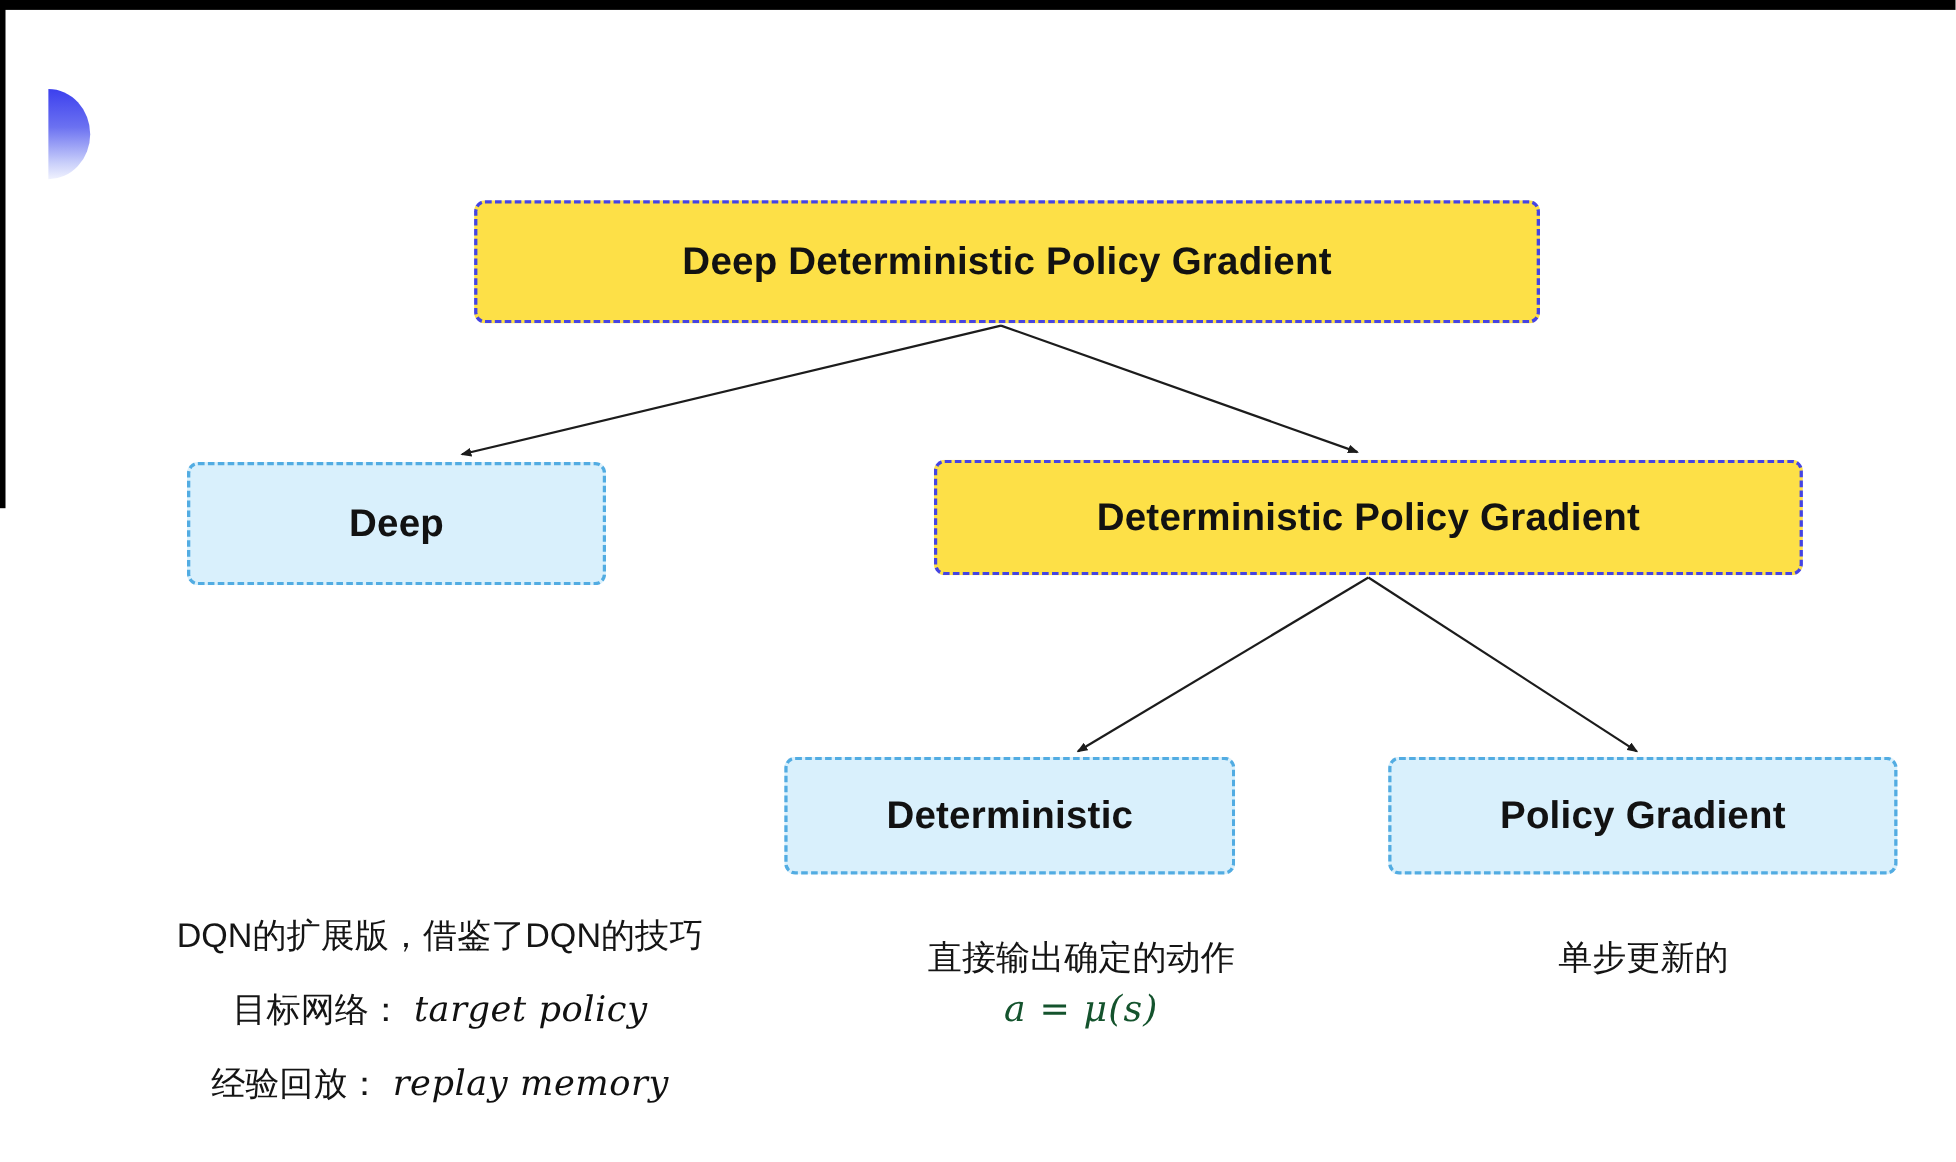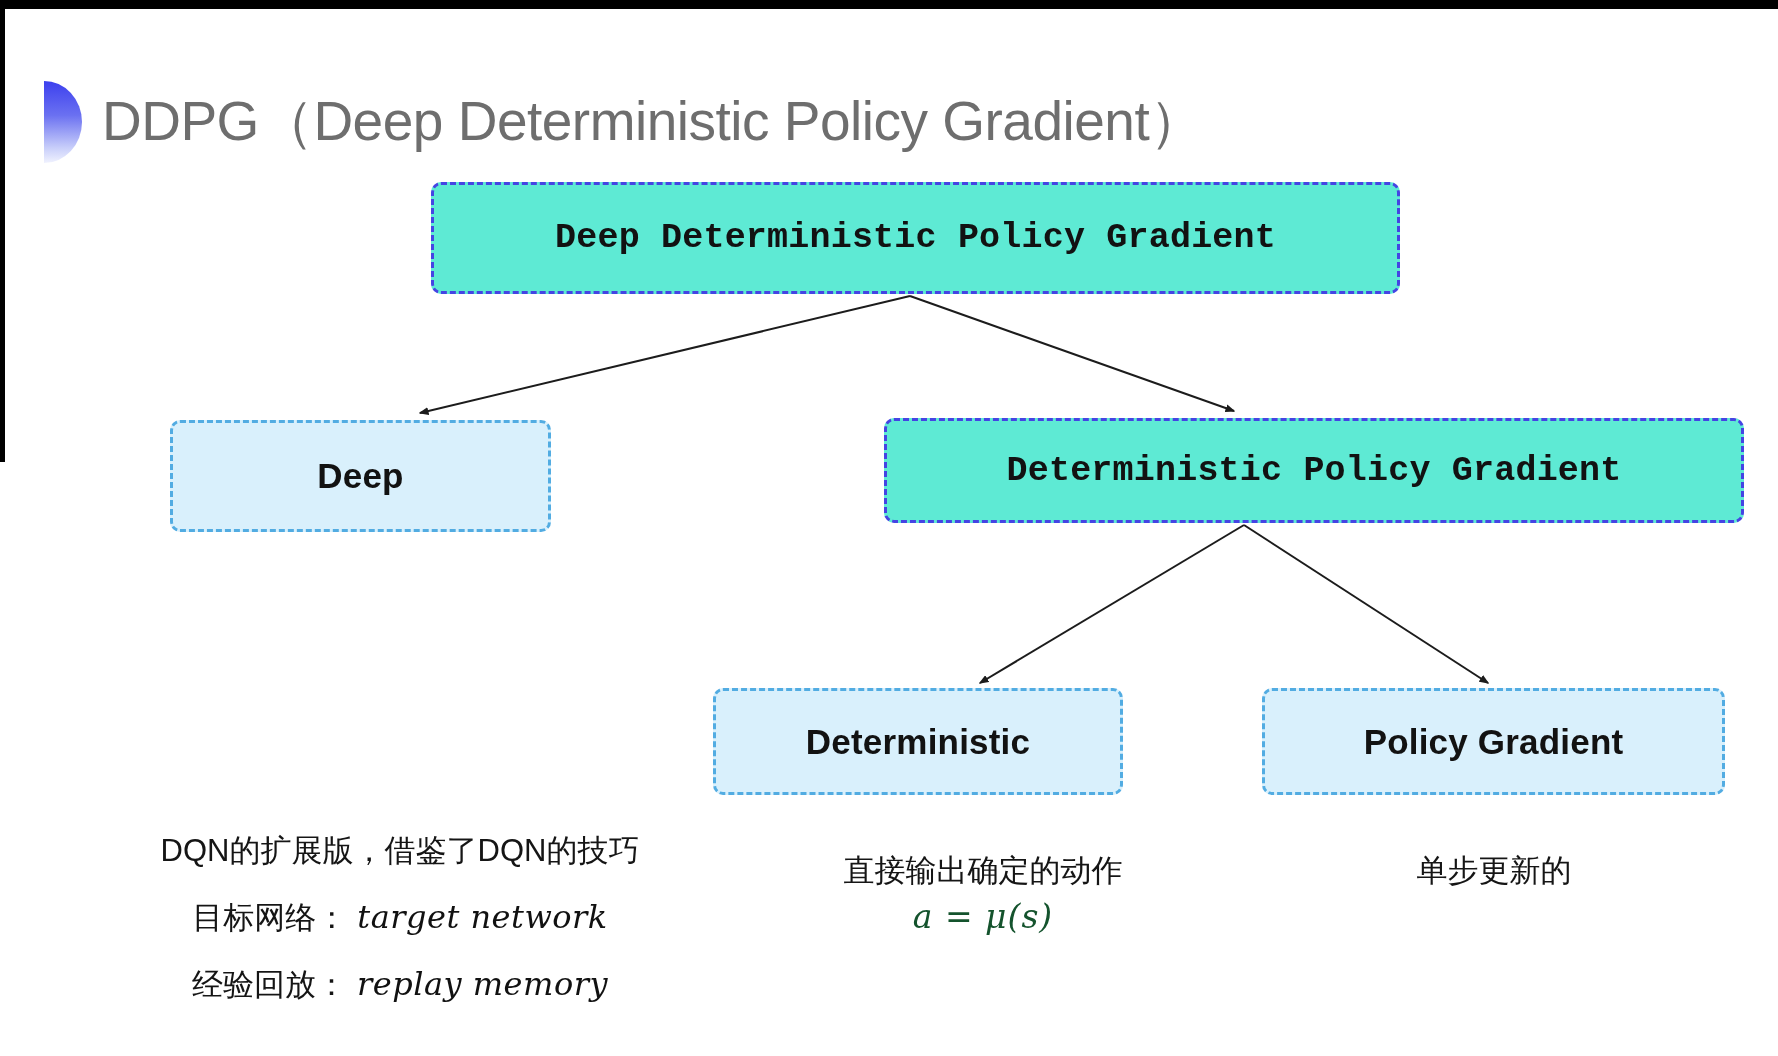--- a/index.html
+++ b/index.html
@@ -19,26 +19,26 @@
   .title{
     font-size:55px;font-weight:500;color:#6e6e6e;letter-spacing:-0.5px;
     margin:0;white-space:nowrap;
   }
 
   .node{
     position:absolute;display:flex;align-items:center;justify-content:center;
     border-radius:10px;box-sizing:border-box;
     font-size:35px;font-weight:600;color:#121212;letter-spacing:0.2px;
   }
-  .node.purple{background:#5eead4;border:3px dashed #4544e3;font-family:Liberation Mono, monospace;}
+  .node.purple{background:#fde047;border:3px dashed #4544e3;}
   .node.cyan{background:#d9f0fc;border:3px dashed #52ace2;}
 
   .n-root{left:431px;top:182px;width:969px;height:112px;}
   .n-deep{left:170px;top:420px;width:381px;height:112px;}
-  .n-dpg{left:849px;top:418px;width:860px;height:105px;margin-left:35px;}
+  .n-dpg{left:849px;top:418px;width:790px;height:105px;}
   .n-det{left:713px;top:688px;width:410px;height:107px;}
   .n-pg{left:1262px;top:688px;width:463px;height:107px;}
 
   .arrows{position:absolute;left:0;top:0;width:1778px;height:1056px;pointer-events:none;}
 
   .note{position:absolute;text-align:center;color:#151515;font-size:31px;line-height:38px;}
   .note .row{margin:0 0 28px 0;}
   .note .row:last-child{margin-bottom:0;}
   .math{
     font-family:"DejaVu Serif", serif;font-style:italic;font-size:32px;color:#111;
@@ -58,21 +58,20 @@
 </head>
 <body>
 
 <div class="stage">
 
   <div class="edge-top"></div>
   <div class="edge-left"></div>
 
   <div class="hdr">
     <div class="bullet"></div>
-    <h1 class="title">DDPG（Deep Deterministic Policy Gradient）</h1>
   </div>
 
   <svg class="arrows" viewBox="0 0 1778 1056">
     <defs>
       <marker id="ah" markerWidth="10" markerHeight="8" refX="8.5" refY="4" orient="auto" markerUnits="userSpaceOnUse">
         <path d="M0,0 L10,4 L0,8 Z" fill="#1c1c1c"></path>
       </marker>
     </defs>
     <line x1="910" y1="296" x2="420" y2="413" stroke="#1c1c1c" stroke-width="2" marker-end="url(#ah)"></line>
     <line x1="910" y1="296" x2="1234" y2="411" stroke="#1c1c1c" stroke-width="2" marker-end="url(#ah)"></line>
@@ -96,21 +95,21 @@
     <span>Deterministic</span>
   </div>
 
   <div class="node cyan n-pg">
     <span>Policy Gradient</span>
   </div>
 
   <div class="note note-deep">
     <div class="row">DQN的扩展版，借鉴了DQN的技巧</div>
     <div class="row">
-      <span>目标网络：</span><span class="math">target network</span>
+      <span>目标网络：</span><span class="math">target policy</span>
     </div>
     <div class="row">
       <span>经验回放：</span><span class="math">replay memory</span>
     </div>
   </div>
 
   <div class="note note-det">
     <div class="row">直接输出确定的动作</div>
     <div class="row formula">a = μ(s)</div>
   </div>

